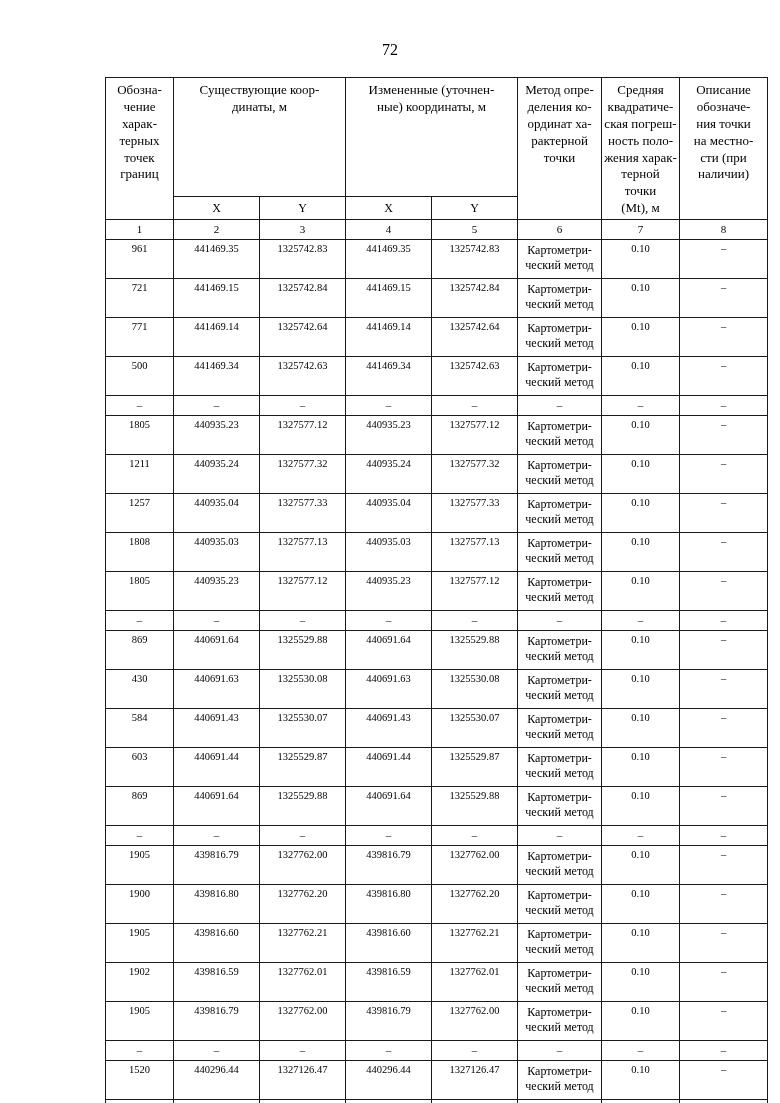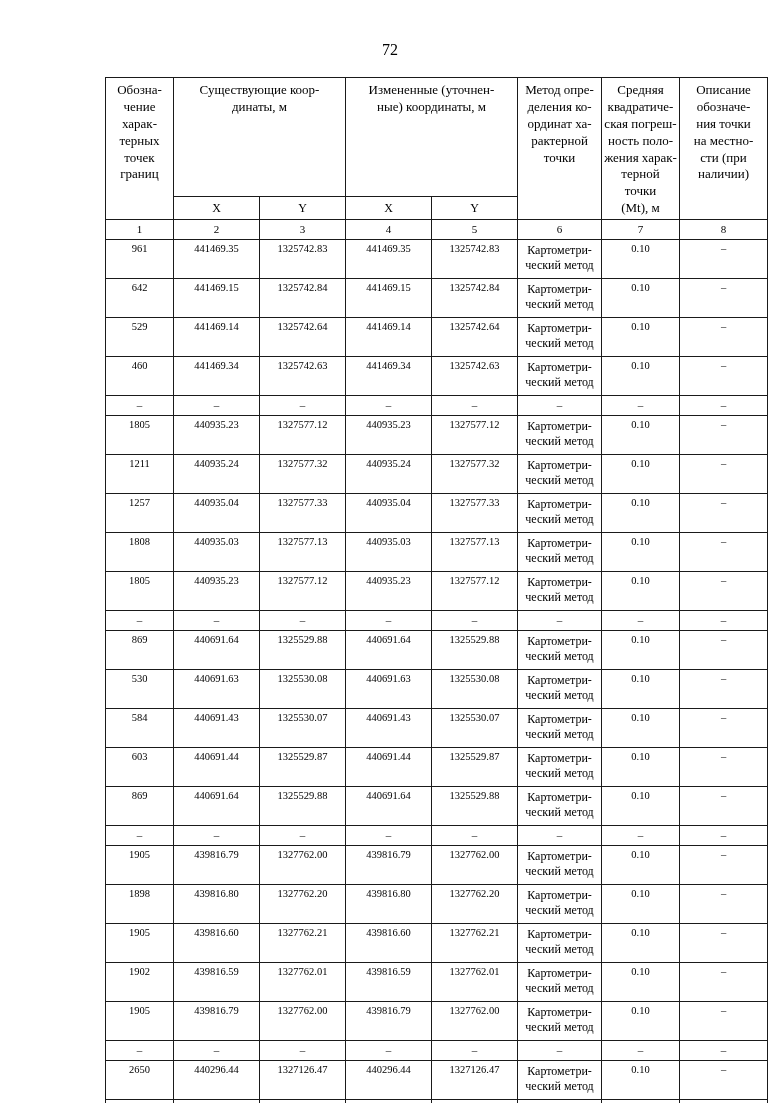--- a/index.html
+++ b/index.html
@@ -148,41 +148,41 @@
             <td class="dcell">961</td>
             <td class="dcell">441469.35</td>
             <td class="dcell">1325742.83</td>
             <td class="dcell">441469.35</td>
             <td class="dcell">1325742.83</td>
             <td class="dcell method">Картометри-<br>ческий метод</td>
             <td class="dcell">0.10</td>
             <td class="dcell">–</td>
           </tr>
           <tr>
-            <td class="dcell">642</td>
+            <td class="dcell">721</td>
             <td class="dcell">441469.15</td>
             <td class="dcell">1325742.84</td>
             <td class="dcell">441469.15</td>
             <td class="dcell">1325742.84</td>
             <td class="dcell method">Картометри-<br>ческий метод</td>
             <td class="dcell">0.10</td>
             <td class="dcell">–</td>
           </tr>
           <tr>
-            <td class="dcell">529</td>
+            <td class="dcell">771</td>
             <td class="dcell">441469.14</td>
             <td class="dcell">1325742.64</td>
             <td class="dcell">441469.14</td>
             <td class="dcell">1325742.64</td>
             <td class="dcell method">Картометри-<br>ческий метод</td>
             <td class="dcell">0.10</td>
             <td class="dcell">–</td>
           </tr>
           <tr>
-            <td class="dcell">460</td>
+            <td class="dcell">500</td>
             <td class="dcell">441469.34</td>
             <td class="dcell">1325742.63</td>
             <td class="dcell">441469.34</td>
             <td class="dcell">1325742.63</td>
             <td class="dcell method">Картометри-<br>ческий метод</td>
             <td class="dcell">0.10</td>
             <td class="dcell">–</td>
           </tr>
           <tr>
             <td class="sep">–</td>
@@ -258,21 +258,21 @@
             <td class="dcell">869</td>
             <td class="dcell">440691.64</td>
             <td class="dcell">1325529.88</td>
             <td class="dcell">440691.64</td>
             <td class="dcell">1325529.88</td>
             <td class="dcell method">Картометри-<br>ческий метод</td>
             <td class="dcell">0.10</td>
             <td class="dcell">–</td>
           </tr>
           <tr>
-            <td class="dcell">530</td>
+            <td class="dcell">430</td>
             <td class="dcell">440691.63</td>
             <td class="dcell">1325530.08</td>
             <td class="dcell">440691.63</td>
             <td class="dcell">1325530.08</td>
             <td class="dcell method">Картометри-<br>ческий метод</td>
             <td class="dcell">0.10</td>
             <td class="dcell">–</td>
           </tr>
           <tr>
             <td class="dcell">584</td>
@@ -318,21 +318,21 @@
             <td class="dcell">1905</td>
             <td class="dcell">439816.79</td>
             <td class="dcell">1327762.00</td>
             <td class="dcell">439816.79</td>
             <td class="dcell">1327762.00</td>
             <td class="dcell method">Картометри-<br>ческий метод</td>
             <td class="dcell">0.10</td>
             <td class="dcell">–</td>
           </tr>
           <tr>
-            <td class="dcell">1898</td>
+            <td class="dcell">1900</td>
             <td class="dcell">439816.80</td>
             <td class="dcell">1327762.20</td>
             <td class="dcell">439816.80</td>
             <td class="dcell">1327762.20</td>
             <td class="dcell method">Картометри-<br>ческий метод</td>
             <td class="dcell">0.10</td>
             <td class="dcell">–</td>
           </tr>
           <tr>
             <td class="dcell">1905</td>
@@ -368,21 +368,21 @@
             <td class="sep">–</td>
             <td class="sep">–</td>
             <td class="sep">–</td>
             <td class="sep">–</td>
             <td class="sep">–</td>
             <td class="sep">–</td>
             <td class="sep">–</td>
             <td class="sep">–</td>
           </tr>
           <tr>
-            <td class="dcell">2650</td>
+            <td class="dcell">1520</td>
             <td class="dcell">440296.44</td>
             <td class="dcell">1327126.47</td>
             <td class="dcell">440296.44</td>
             <td class="dcell">1327126.47</td>
             <td class="dcell method">Картометри-<br>ческий метод</td>
             <td class="dcell">0.10</td>
             <td class="dcell">–</td>
           </tr>
           <tr>
             <td class="dcell">2735</td>

